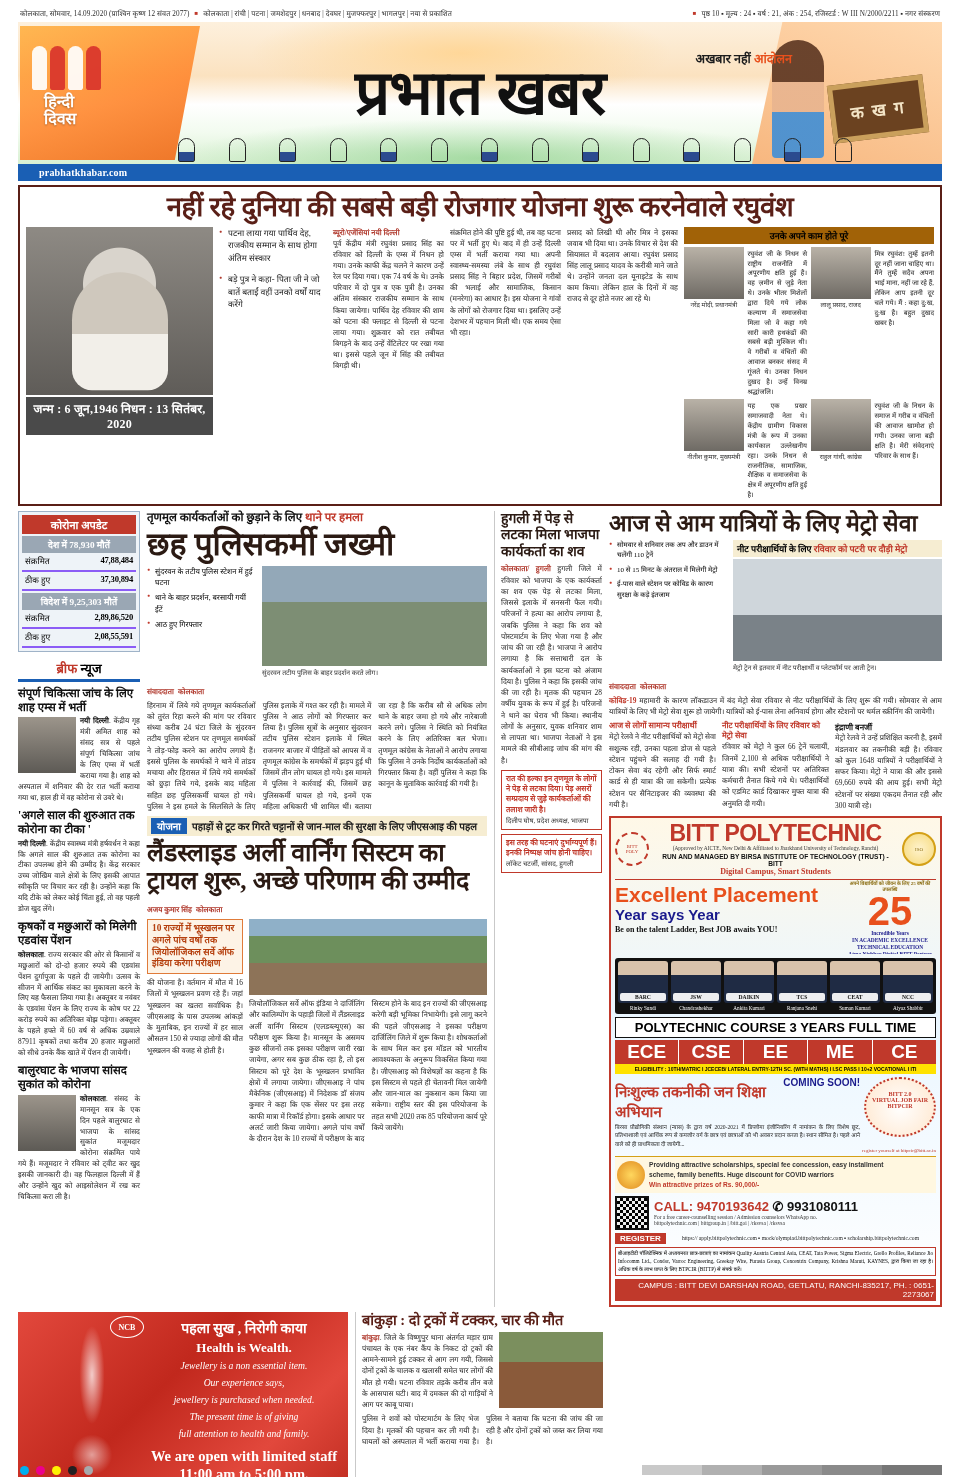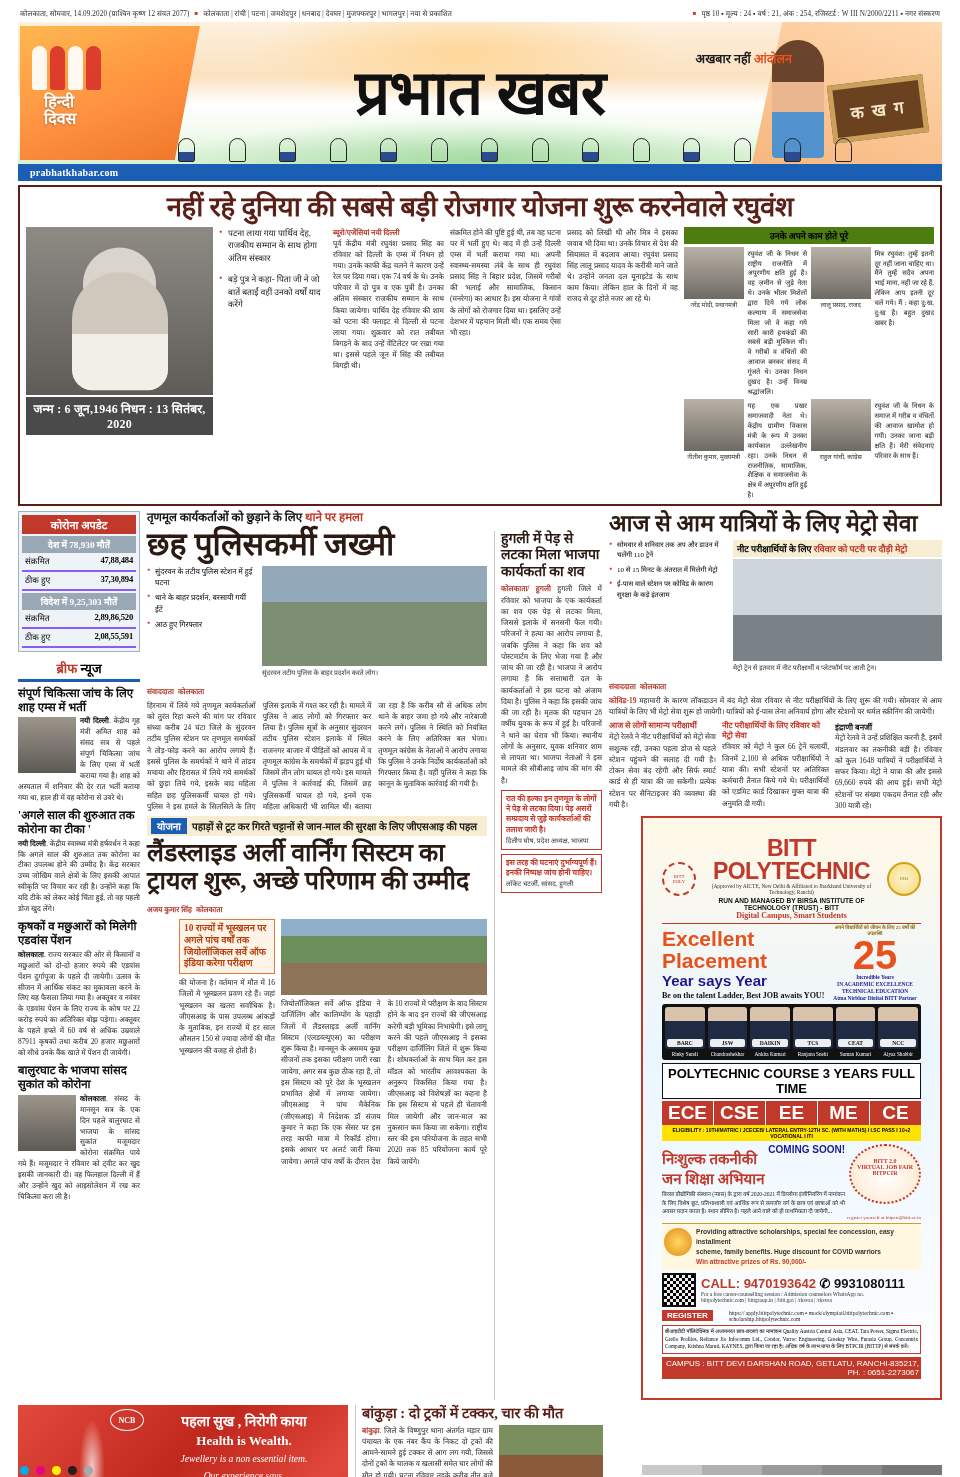--- a/index.html
+++ b/index.html
@@ -48,21 +48,21 @@
   .tagline{ position:absolute; right:150px; top:28px; font-size:12.5px; font-weight:bold; color:#1d1d1d;}
   .tagline em{ color:#e8501c; font-style:normal;}
   .logo-title{ position:absolute; left:0; right:0; top:40px; text-align:center;
      font-size:62px; font-weight:bold; color:#111; letter-spacing:-1px; line-height:1;
      font-family:"Liberation Serif", serif; }
   .kids{ position:absolute; left:160px; right:90px; bottom:2px; height:28px; display:flex;
      justify-content:space-between; align-items:flex-end; }
   .kid{ width:17px; height:24px; border:1.4px solid #222; border-radius:9px 9px 2px 2px; background:transparent;}
   .kid.b{ background:linear-gradient(180deg,transparent 58%, #2b4b8f 58%);}
   .urlbar{ height:17px; background:#1a5fb4; color:#fff; font-size:10px; font-weight:bold;
-     display:flex; align-items:center; padding-left:12px; letter-spacing:.2px;}
+     display:flex; align-items:center; padding-left:21px; letter-spacing:.2px;}
 
   
   .lead{ border:2px solid #5a1f17; margin-top:4px; padding:5px 6px 4px 6px; background:#fff;}
   .lead h1{ font-size:27.5px; line-height:1.12; color:#5a1f17; text-align:center;
      font-weight:bold; letter-spacing:-.3px; margin-bottom:4px;}
   .lead-grid{ display:flex; gap:6px; }
   .lead-photo{ width:187px; flex:none; position:relative;}
   .portrait{ width:100%; height:168px; background:
        radial-gradient(circle at 50% 34%, #d9d4cc 0 36px, transparent 37px),
        linear-gradient(180deg,#8e8a84,#5f5c58); position:relative; overflow:hidden;}
@@ -71,32 +71,32 @@
      background:linear-gradient(180deg,#cfc8bd 0 52%, #f2efe9 52%);}
   .dates{ background:#4a4a4a; color:#fff; font-size:12px; font-weight:bold; text-align:center;
      padding:3px 2px; margin-top:2px; letter-spacing:.2px;}
   .lead-bullets{ width:108px; flex:none; font-size:8.6px; line-height:1.45; color:#1a1a1a;}
   .lead-bullets li{ list-style:none; position:relative; padding-left:9px; margin-bottom:9px;}
   .lead-bullets li:before{ content:"●"; position:absolute; left:0; top:1px; font-size:5px; color:#b03a2e;}
   .lead-cols{ flex:1; display:flex; gap:6px; font-size:7.4px; line-height:1.5; color:#222; text-align:justify;}
   .lead-cols .col{ flex:1; }
   .byline{ color:#b03a2e; font-weight:bold;}
   .lead-right{ width:250px; flex:none; }
-  .lr-head{ background:#4d7c0f; font-size:9px; font-weight:bold; text-align:center; padding:2px;}
+  .lr-head{ background:#a16207; font-size:9px; font-weight:bold; text-align:center; padding:2px;}
   .faces{ display:flex; gap:4px; margin-top:3px;}
   .face-card{ flex:1; }
   .face{ width:100%; height:52px; background:linear-gradient(180deg,#b9b2a7,#6e6a64);}
   .face-cap{ font-size:6.4px; text-align:center; color:#333; margin-top:1px;}
   .quote{ font-size:6.8px; line-height:1.45; color:#222; text-align:justify; margin-top:2px;}
 
   
   .grid{ display:flex; gap:7px; margin-top:5px; }
   .c1{ width:122px; flex:none; }
   .c2{ width:340px; flex:none; }
-  .c3{ width:108px; flex:none;margin-top:20px; }
+  .c3{ width:108px; flex:none; }
   .c4{ flex:1; }
 
   
   .corona{ border:1px solid #9fb3c8; background:#eef3f8; padding:3px;}
   .corona .ttl{ background:#c0392b; color:#fff; font-size:11px; font-weight:bold; text-align:center; padding:2px;}
   .corona .sub{ background:#9aa7b4; color:#fff; font-size:9.2px; font-weight:bold; text-align:center;
       padding:2px; margin-top:2px;}
   .crow{ display:flex; justify-content:space-between; font-size:8.6px; padding:2.5px 3px;
       border-bottom:2px solid #8b5cf6;}
   .crow b{ font-weight:normal;}
@@ -132,21 +132,21 @@
   .tagband .tx{ font-size:10px; font-weight:bold; color:#1d1d1d;}
   .redbox{ border:1px solid #c0392b; padding:3px 4px; margin-top:4px;}
   .redbox h4{ font-size:7.6px; color:#c0392b; line-height:1.35;}
   .redbox p{ font-size:6.9px; line-height:1.45; color:#333; margin-top:1px;}
   .vline{ border-left:1px solid #c9c9c9; }
   .orangebox{ border:1px solid #e07b39; background:#fdf3e6; padding:3px 4px;}
   .orangebox h4{ font-size:9.4px; font-weight:bold; color:#b5400f; line-height:1.25;}
 
   
   .ad-bitt{ border:2px solid #c0392b; background:linear-gradient(180deg,#fff8e7,#eaf6ff 40%,#fff 100%);
-      padding:19px;margin-left:32px; }
+      padding:4px; }
   .bitt-head{ display:flex; align-items:center; gap:6px; border-bottom:1px solid #c0392b; padding-bottom:3px;}
   .seal{ width:34px; height:34px; border-radius:50%; border:2px dashed #c0392b; flex:none;
       display:flex; align-items:center; justify-content:center; font-size:5px; color:#c0392b; text-align:center;}
   .seal.gold{ border:2px solid #d4a017; background:radial-gradient(circle,#fff3cd,#f5d97a); color:#8a6d12;}
   .bitt-title{ flex:1; text-align:center;}
   .bitt-title .t1{ font-size:23px; font-weight:bold; color:#c0392b; letter-spacing:-.5px;
       font-family:"Liberation Sans",sans-serif; line-height:1;}
   .bitt-title .t2{ font-size:5.4px; color:#333;}
   .bitt-title .t3{ font-size:6.6px; font-weight:bold; color:#111; margin-top:2px;
       font-family:"Liberation Sans",sans-serif;}
@@ -425,21 +425,21 @@
       <div class="tagband">
         <span class="tg">योजना</span>
         <span class="tx">पहाड़ों से टूट कर गिरते चट्टानों से जान-माल की सुरक्षा के लिए जीएसआइ की पहल</span>
       </div>
       <div class="bighead2" style="margin-top:3px;">लैंडस्लाइड अर्ली वार्निंग सिस्टम का</div>
       <div class="bighead2">ट्रायल शुरू, अच्छे परिणाम की उम्मीद</div>
       <div style="margin-top:3px;">
         <span class="byline" style="font-size:7.4px;">अजय कुमार सिंह</span>
         <span class="byline" style="font-size:7.4px;">कोलकाता</span>
       </div>
-      <div style="display:flex; gap:6px; margin-top:3px;margin-left:32px;">
+      <div style="display:flex; gap:6px; margin-top:3px;">
         <div style="width:96px; flex:none;">
           <div class="orangebox">
             <h4>10 राज्यों में भूस्खलन पर अगले पांच वर्षों तक जियोलॉजिकल सर्वे ऑफ इंडिया करेगा परीक्षण</h4>
           </div>
           <div class="bodytxt" style="margin-top:3px;">की योजना है। वर्तमान में मौत में 16 जिलों में भूस्खलन प्रवण रहे हैं। जहां भूस्खलन का खतरा सर्वाधिक है। जीएसआइ के पास उपलब्ध आंकड़ों के मुताबिक, इन राज्यों में हर साल औसतन 150 से ज्यादा लोगों की मौत भूस्खलन की वजह से होती है।</div>
         </div>
         <div style="flex:1;">
           <div class="photo hill" style="height:76px;"></div>
           <div class="bodytxt cols2" style="margin-top:3px;">
             <span>जियोलॉजिकल सर्वे ऑफ इंडिया ने दार्जिलिंग और कालिम्पोंग के पहाड़ी जिलों में लैंडस्लाइड अर्ली वार्निंग सिस्टम (एलडब्ल्यूएस) का परीक्षण शुरू किया है। मानसून के असमय कुछ सीजनों तक इसका परीक्षण जारी रखा जायेगा, अगर सब कुछ ठीक रहा है, तो इस सिस्टम को पूरे देश के भूस्खलन प्रभावित क्षेत्रों में लगाया जायेगा।</span>

